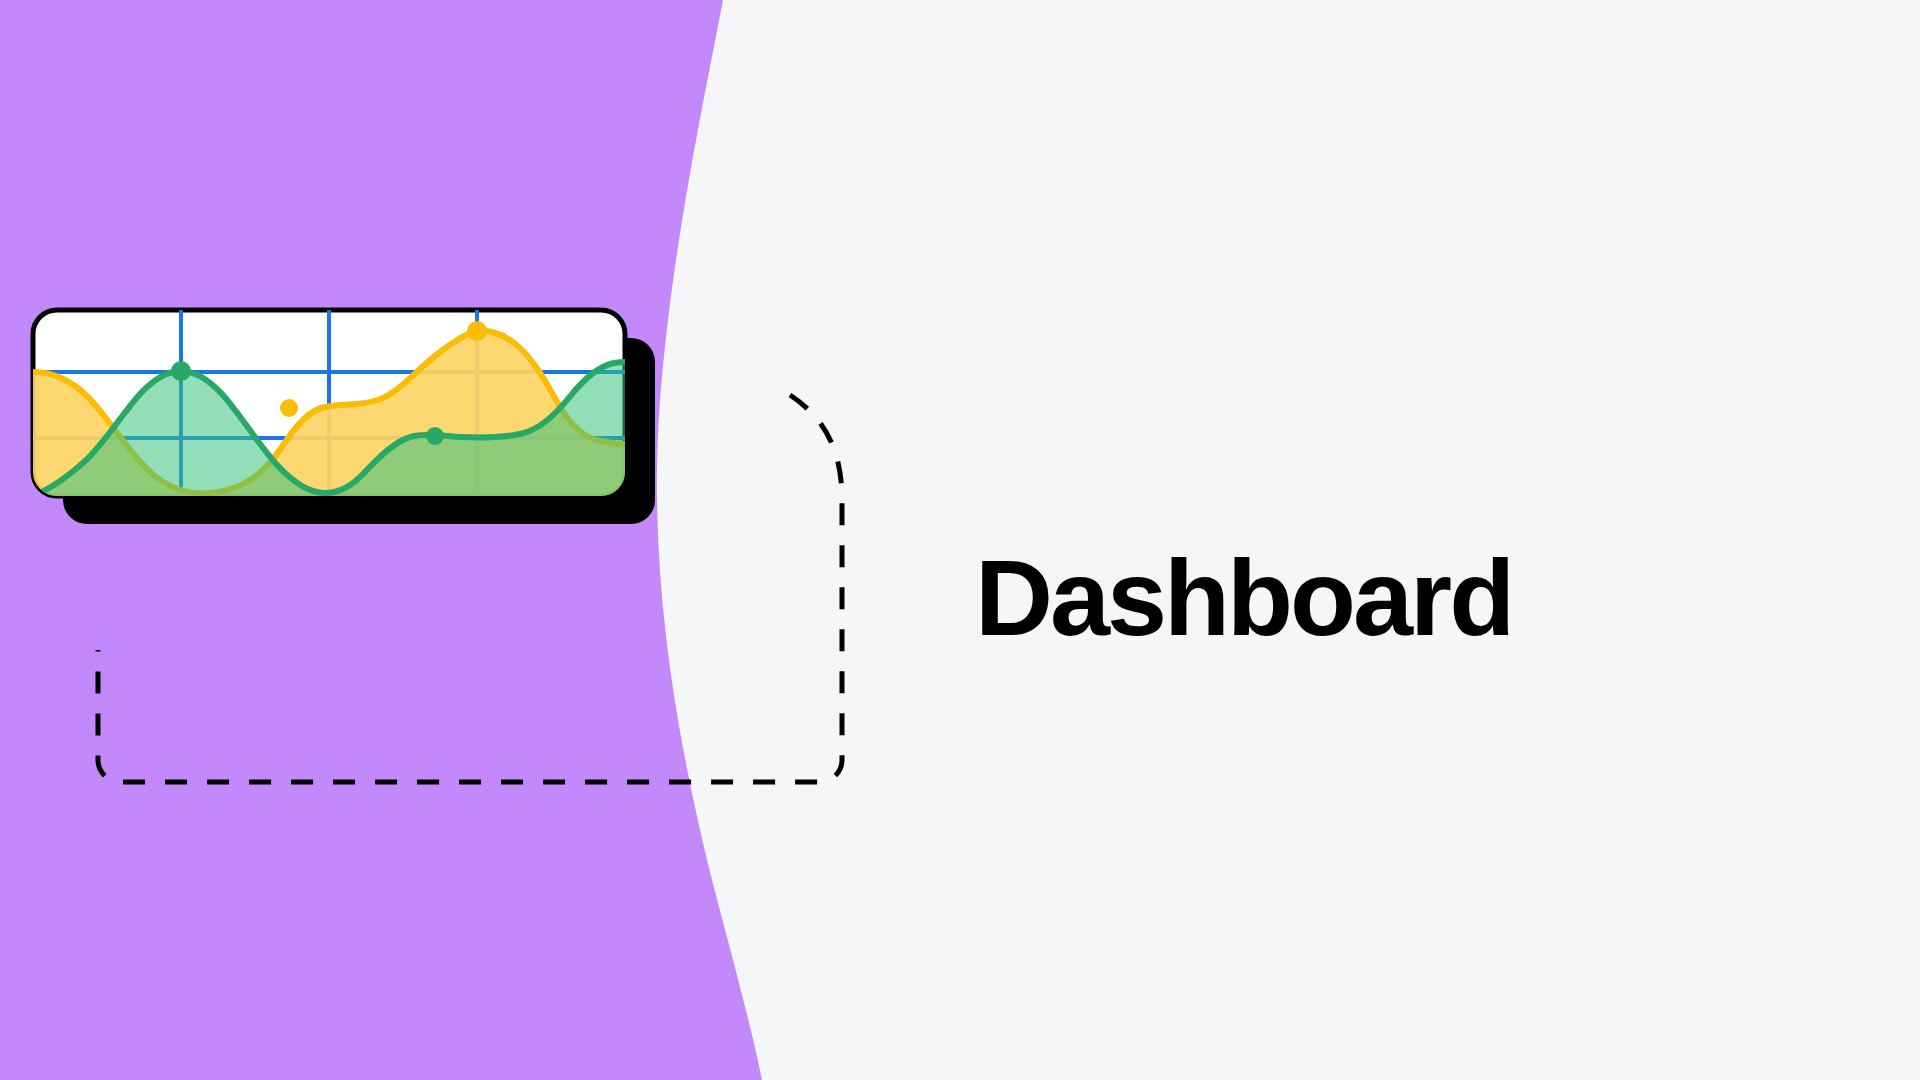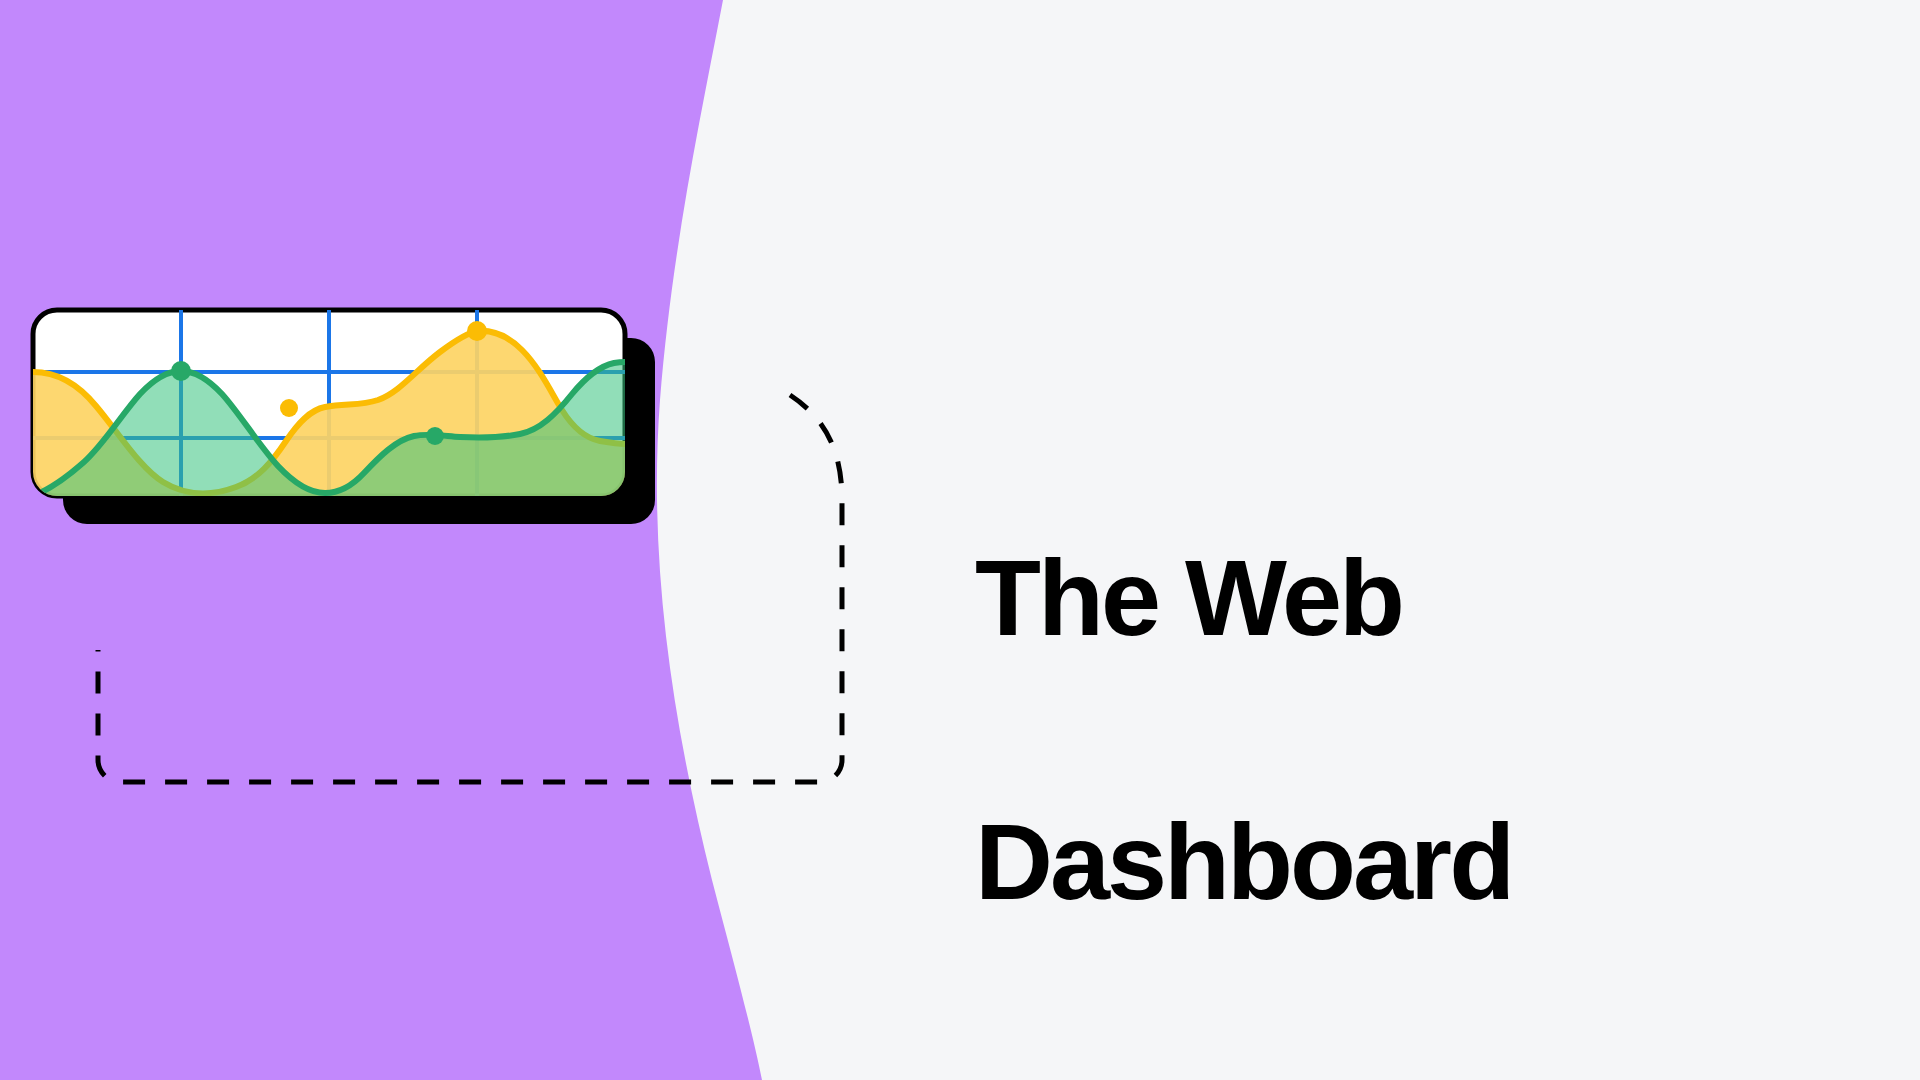--- a/index.html
+++ b/index.html
@@ -93,17 +93,16 @@
                C620,362 623,362 625,362" fill="none" stroke="#27A867" stroke-width="6" stroke-linecap="round" stroke-linejoin="round"></path>
 
       <circle cx="289" cy="408" r="9" fill="#FBBC04"></circle>
       <circle cx="477" cy="331" r="10" fill="#FBBC04"></circle>
       <circle cx="181" cy="371" r="10" fill="#27A867"></circle>
       <circle cx="435" cy="436" r="9" fill="#27A867"></circle>
     </g>
   </svg>
 
   <h1 id="headline" style="color: rgb(0, 0, 0);">
-    <span class="hl-line">The Web</span>
     <span class="hl-line">Dashboard</span>
   </h1>
 
 </div>
 
 </body></html>

